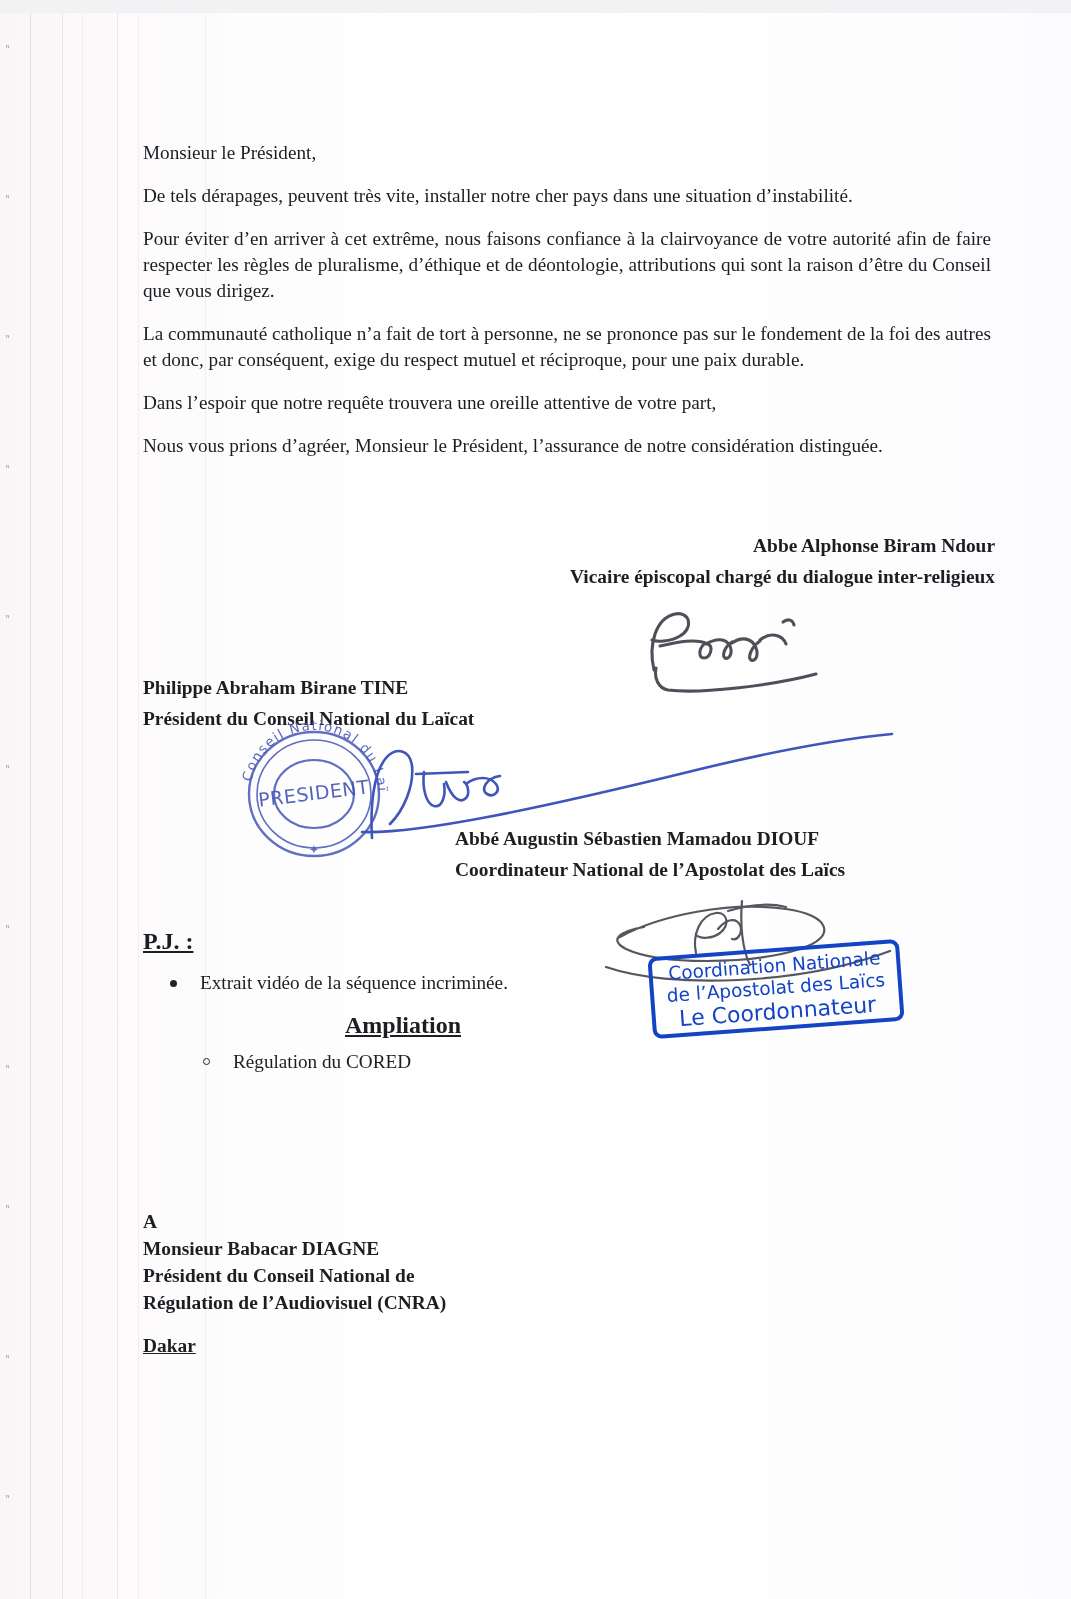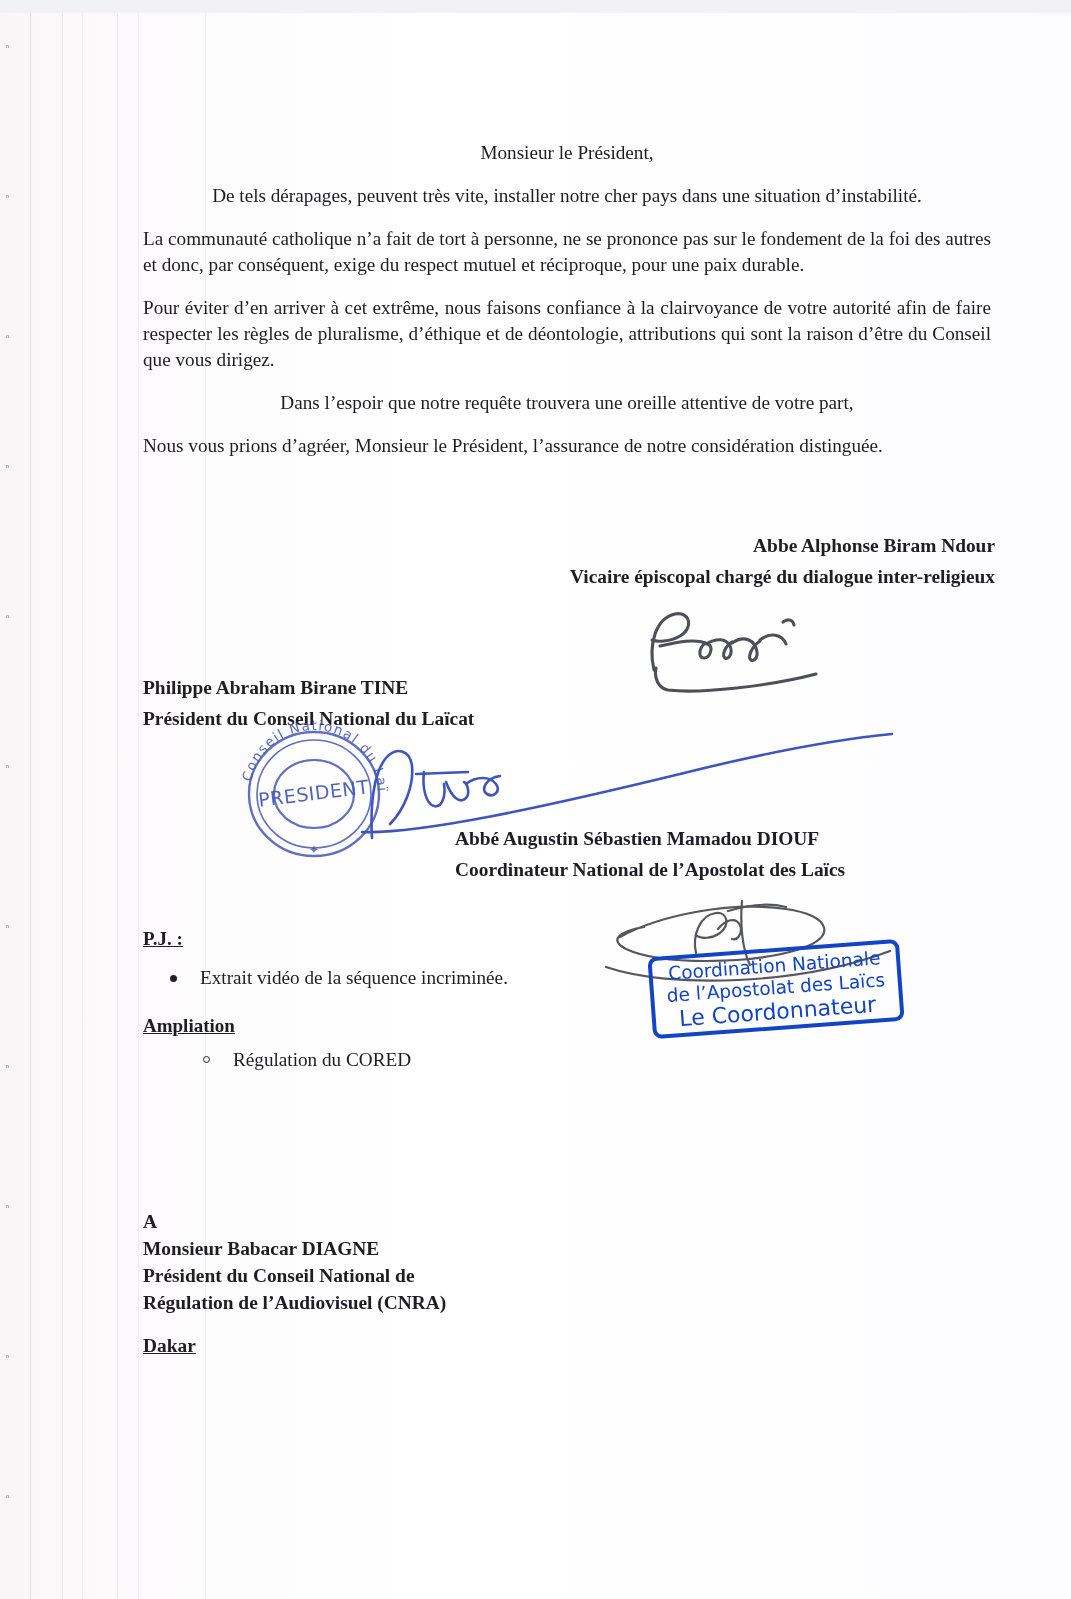--- a/index.html
+++ b/index.html
@@ -67,21 +67,21 @@
     top: 140px;
     width: 848px;
   }
   p.para {
     margin: 0 0 17px 0;
     font-size: 19.2px;
     line-height: 26px;
     text-align: justify;
     text-justify: inter-word;
   }
-  p.para.nojust { text-align: center; }
+  p.para.nojust { text-align: left; }
 
   
   .sig-block {
     position: absolute;
     font-weight: bold;
     font-size: 19.4px;
     line-height: 31px;
   }
   .sig-block .line { white-space: nowrap; }
 
@@ -125,25 +125,25 @@
     white-space: nowrap;
   }
   #stamp-rect .sl1 { font-size: 18.5px; line-height: 22px; }
   #stamp-rect .sl2 { font-size: 18.5px; line-height: 22px; }
   #stamp-rect .sl3 { font-size: 22px; line-height: 26px; }
 
   
   .lower { position: absolute; left: 143px; top: 928px; width: 520px; }
   .hd {
     font-weight: bold;
-    font-size: 19px;
+    font-size: 24px;
     text-decoration: underline;
     margin: 0 0 14px 0;
   }
-  .hd.amp { margin-top: 24px; margin-bottom: 10px; }
+  .hd.amp { margin-top: 16px; margin-bottom: 10px; text-align: center; }
   ul.bul {
     list-style: none;
     margin: 0 0 6px 0;
     padding: 0 0 0 27px;
   }
   ul.bul li {
     font-size: 19.2px;
     line-height: 27px;
     position: relative;
     padding-left: 30px;
@@ -222,22 +222,22 @@
   <div class="edge-mark" style="top:762px;">ⁿ</div>
   <div class="edge-mark" style="top:922px;">ⁿ</div>
   <div class="edge-mark" style="top:1062px;">ⁿ</div>
   <div class="edge-mark" style="top:1202px;">ⁿ</div>
   <div class="edge-mark" style="top:1352px;">ⁿ</div>
   <div class="edge-mark" style="top:1492px;">ⁿ</div>
 
   <div class="content">
     <p class="para nojust">Monsieur le Président,</p>
     <p class="para nojust">De tels dérapages, peuvent très vite, installer notre cher pays dans une situation d’instabilité.</p>
+    <p class="para">Pour éviter d’en arriver à cet extrême, nous faisons confiance à la clairvoyance de votre autorité afin de faire respecter les règles de pluralisme, d’éthique et de déontologie, attributions qui sont la raison d’être du Conseil que vous dirigez.</p>
     <p class="para">La communauté catholique n’a fait de tort à personne, ne se prononce pas sur le fondement de la foi des autres et donc, par conséquent, exige du respect mutuel et réciproque, pour une paix durable.</p>
-    <p class="para">Pour éviter d’en arriver à cet extrême, nous faisons confiance à la clairvoyance de votre autorité afin de faire respecter les règles de pluralisme, d’éthique et de déontologie, attributions qui sont la raison d’être du Conseil que vous dirigez.</p>
     <p class="para nojust">Dans l’espoir que notre requête trouvera une oreille attentive de votre part,</p>
     <p class="para">Nous vous prions d’agréer, Monsieur le Président, l’assurance de notre considération distinguée.</p>
   </div>
 
   <div class="sig-block" id="sig-ndour">
     <div class="line">Abbe Alphonse Biram Ndour</div>
     <div class="line">Vicaire épiscopal chargé du dialogue inter-religieux</div>
   </div>
 
   <svg class="hand" id="hand-ndour" width="210" height="100" viewBox="0 0 210 100">

